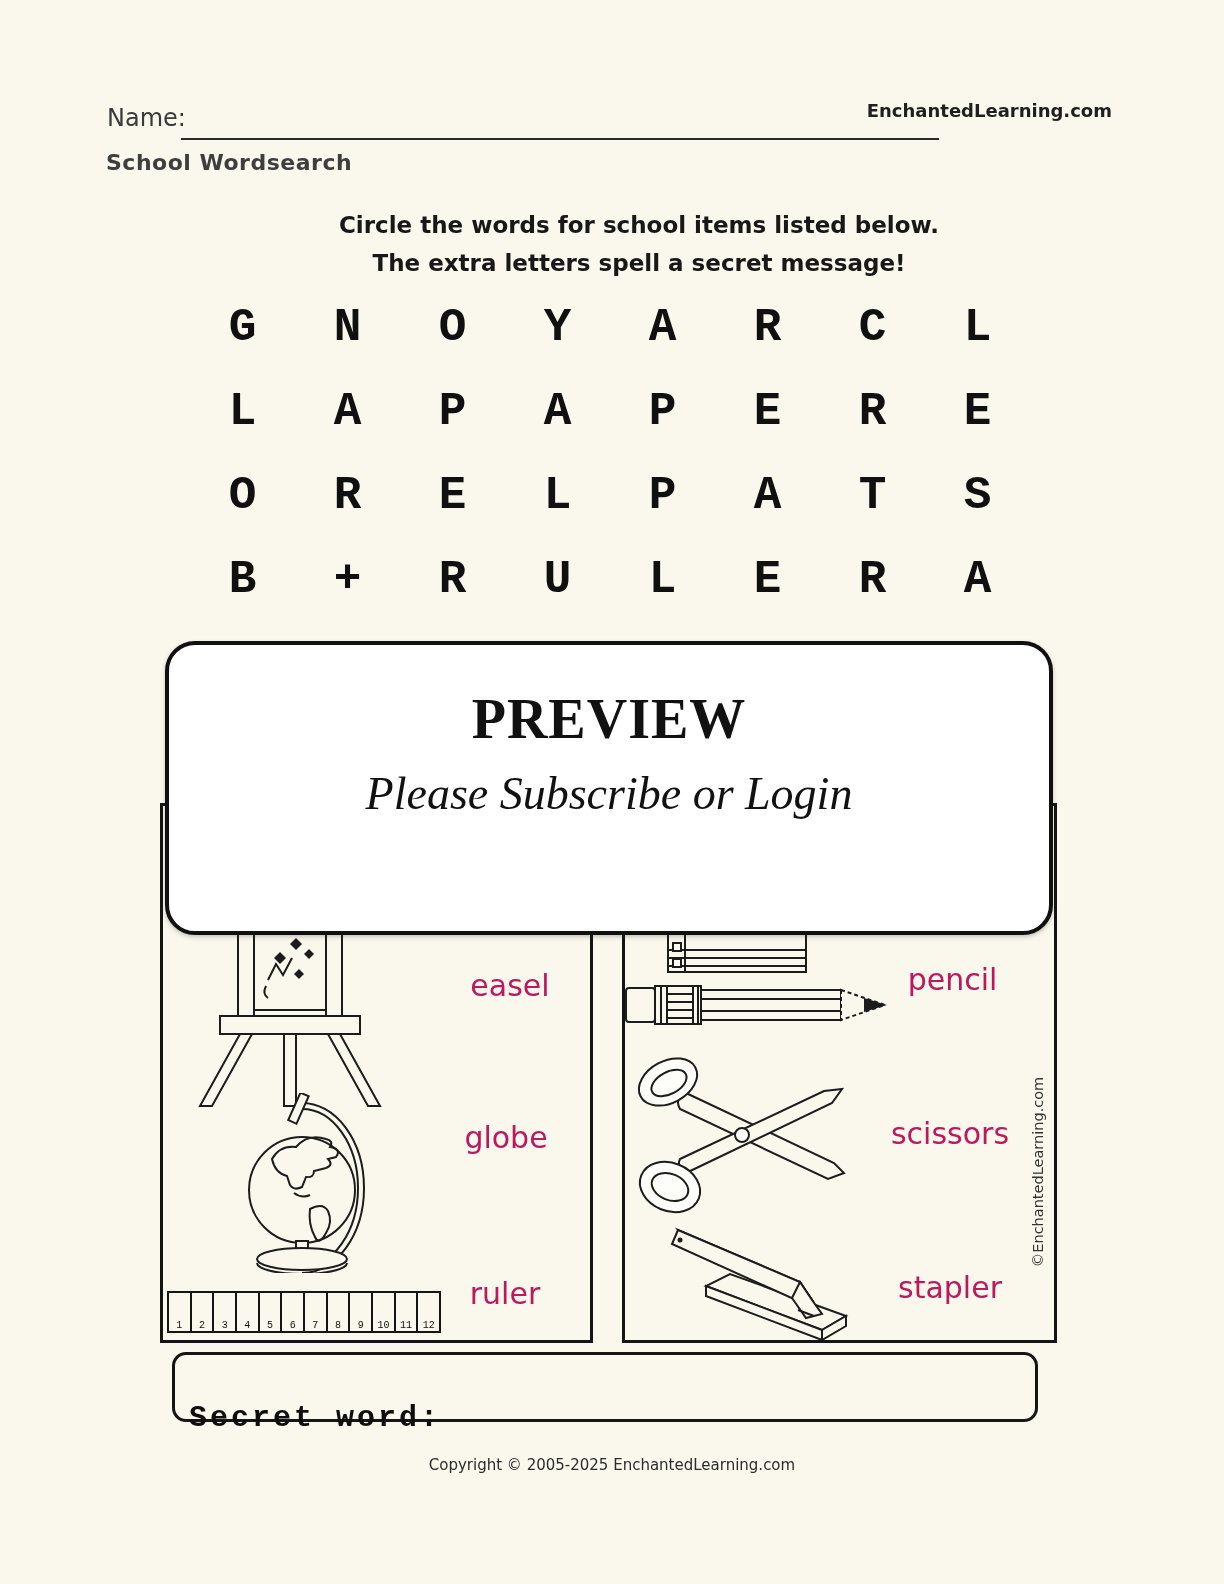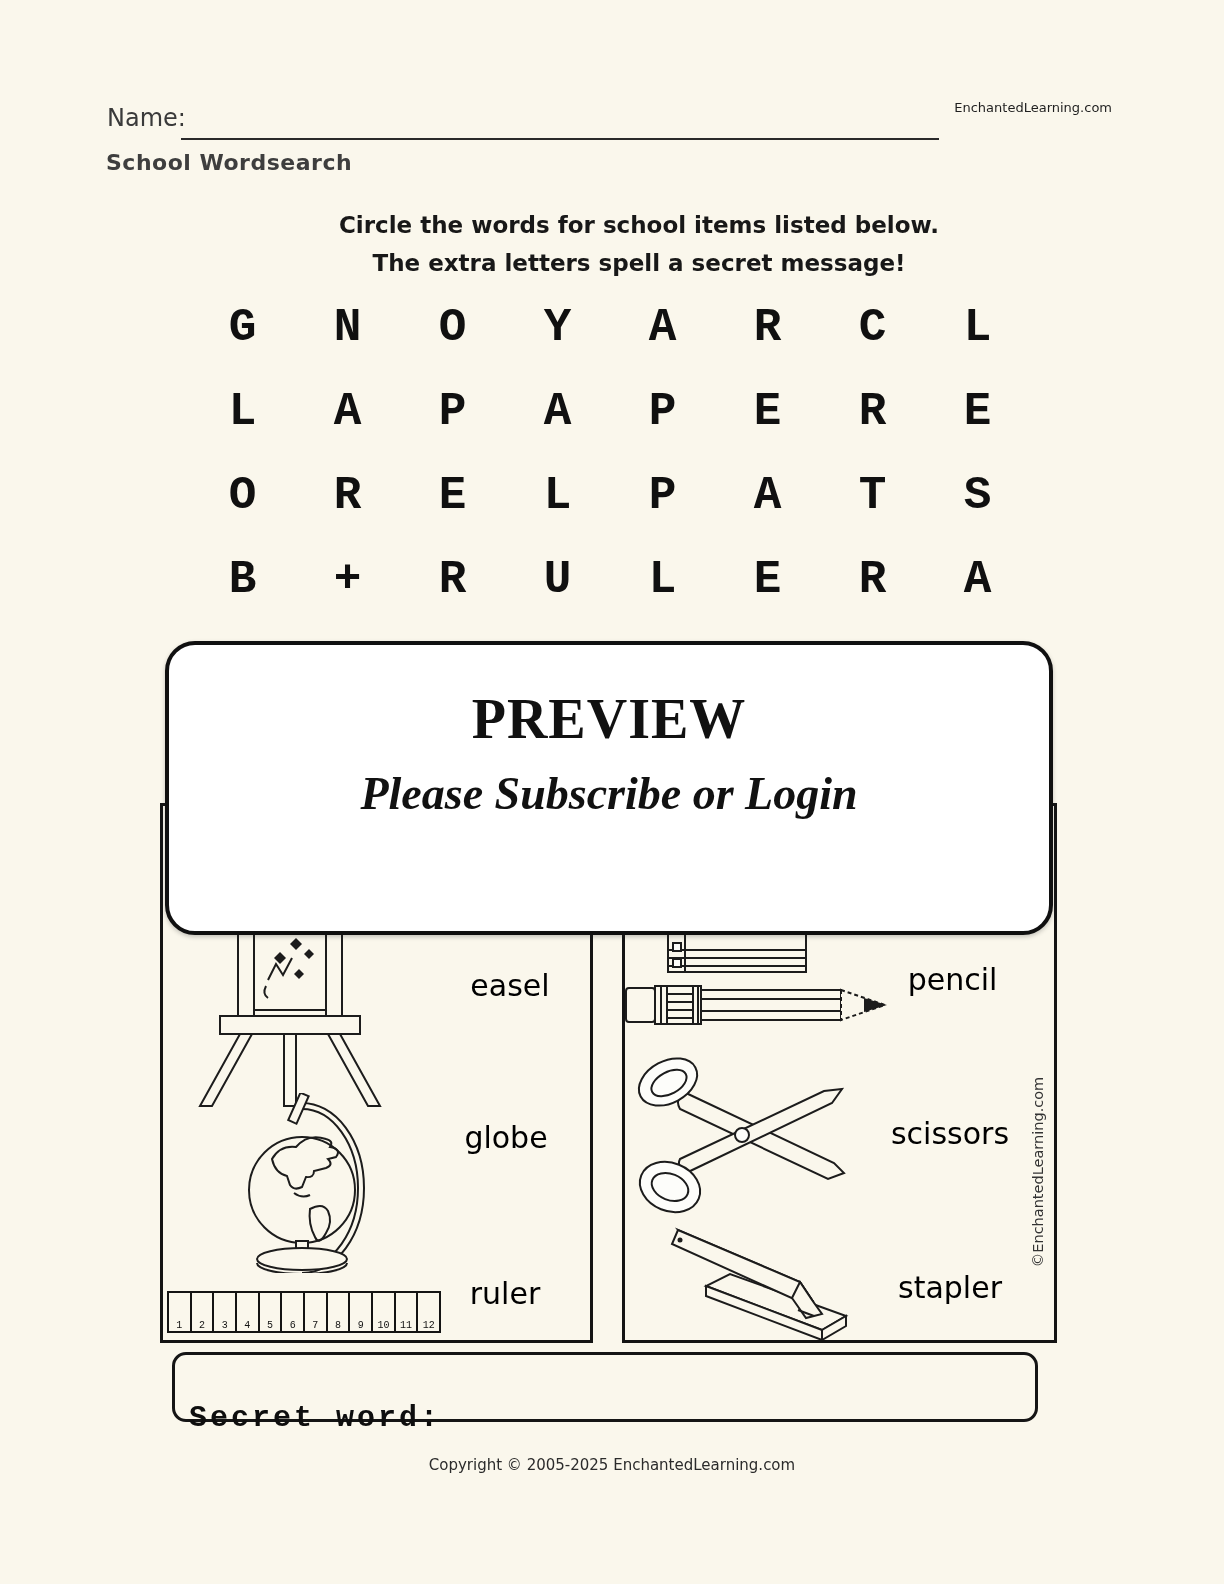--- a/index.html
+++ b/index.html
@@ -4,21 +4,21 @@
 <style>
   html,body{margin:0;padding:0;background:#faf7ec;}
   #page{position:relative;width:1224px;height:1584px;background:#faf7ec;overflow:hidden;
         font-family:"DejaVu Sans",sans-serif;color:#222;}
   .abs{position:absolute;}
   .comic{font-family:"DejaVu Sans",sans-serif;}
   .serif{font-family:"Liberation Serif","DejaVu Serif",serif;}
 
   #name-label{left:107px;top:104px;font-size:24px;color:#3a3a3a;}
   #name-line{left:181px;top:138px;width:758px;border-bottom:2px solid #2a2a2a;height:0;}
-  #site-header{right:112px;top:100px;font-size:13px;font-weight:normal;color:#1f1f1f;}
+  #site-header{right:112px;top:100px;font-size:18px;font-weight:bold;color:#1f1f1f;}
   #page-title{left:106px;top:150px;font-size:22px;font-weight:700;color:#3e3e3e;letter-spacing:0.5px;}
 
   .instr{left:0;width:1224px;text-align:center;font-size:23px;font-weight:bold;color:#181818;padding-left:27px;}
   #instr1{top:212px;}
   #instr2{top:250px;}
 
   #ws-grid{left:190px;top:286px;width:840px;}
   .ws-row{display:flex;height:84px;}
   .ws-cell{flex:1;text-align:center;line-height:84px;
            font-family:"Liberation Mono","DejaVu Sans Mono",monospace;
@@ -27,23 +27,23 @@
   
   .panel{border:3px solid #141414;background:transparent;z-index:1;}
   #left-panel{left:160px;top:803px;width:427px;height:534px;}
   #right-panel{left:622px;top:803px;width:429px;height:534px;}
 
   
   #preview-box{left:165px;top:641px;width:880px;height:286px;background:#ffffff;
                border:4px solid #101010;border-radius:30px;z-index:6;text-align:center;
                box-shadow:0 2px 4px rgba(40,40,40,0.25);}
   #preview-title{margin-top:42px;font-size:56px;font-weight:bold;color:#111;letter-spacing:1px;}
-  #preview-subtitle{margin-top:16px;font-size:46px;font-style:italic;font-weight:700;color:#111;}
-
-  .item-label{font-size:30px;color:#000000;text-align:center;z-index:2;}
+  #preview-subtitle{margin-top:16px;font-size:46px;font-style:italic;font-weight:400;color:#111;}
+
+  .item-label{font-size:30px;color:#be185d;text-align:center;z-index:2;}
   #label-easel{left:440px;top:968px;width:140px;}
   #label-globe{left:436px;top:1120px;width:140px;}
   #label-ruler{left:435px;top:1276px;width:140px;}
   #label-pencil{left:885px;top:962px;width:135px;}
   #label-scissors{left:862px;top:1116px;width:176px;}
   #label-stapler{left:875px;top:1270px;width:150px;}
 
   .art{z-index:2;}
   #easel-art{left:190px;top:888px;}
   #globe-art{left:238px;top:1093px;}

